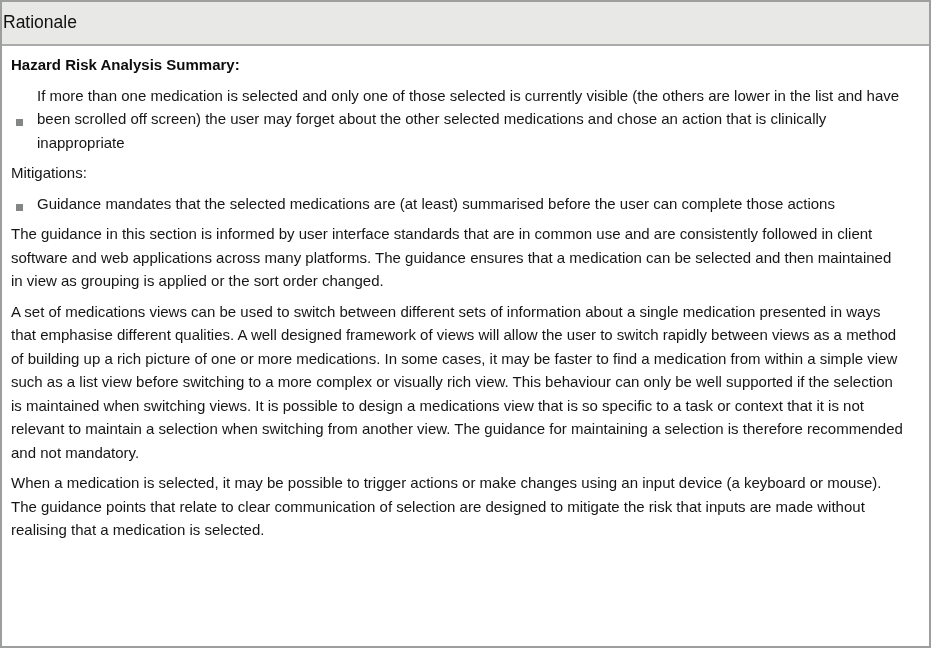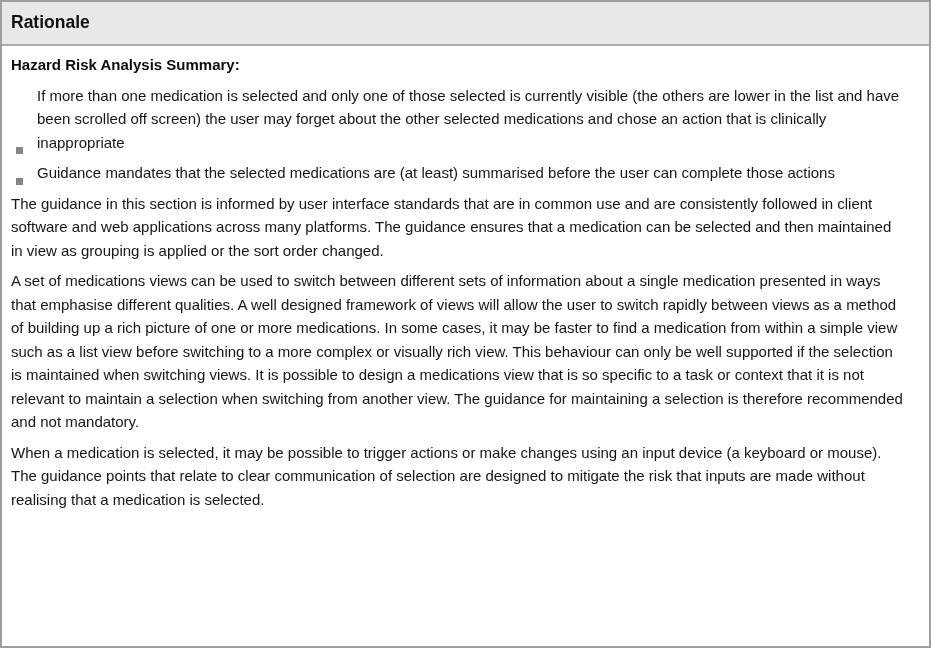--- a/index.html
+++ b/index.html
@@ -22,23 +22,23 @@
     border: 2px solid #9d9e9e;
     background: #ffffff;
     display: flex;
     flex-direction: column;
     overflow: hidden;
   }
   .panel-header {
     box-sizing: border-box;
     background: #e8e8e6;
     border-bottom: 2px solid #aaabab;
-    padding: 9px 9px 10px 9px;
+    padding: 9px 9px 10px 1px;
     font-size: 17.5px;
-    font-weight: bold;
+    font-weight: normal;
     color: #111111;
     line-height: 23px;
     flex: 0 0 auto;
   }
   .panel-body {
     box-sizing: border-box;
     flex: 1 1 auto;
     background: #ffffff;
     padding: 7px 25px 6px 9px;
     font-size: 15px;
@@ -51,21 +51,21 @@
   }
   .blk:last-child {
     margin-bottom: 0;
   }
   .blk.heading {
     font-weight: bold;
     color: #0d0d0d;
   }
   .blk.bullet {
     display: flex;
-    align-items: flex-end;
+    align-items: center;
     padding-left: 5px;
   }
   .bullet-marker {
     flex: 0 0 7px;
     width: 7px;
     height: 7px;
     background: #848585;
     margin: 8px 14px 0 0;
   }
   .bullet-text {
@@ -78,20 +78,21 @@
 
 <div class="page">
   <div class="panel">
     <div class="panel-header">Rationale</div>
     <div class="panel-body" id="body-container">
         <div class="blk heading">Hazard Risk Analysis Summary:</div>
         <div class="blk bullet">
           <span class="bullet-marker"></span>
           <span class="bullet-text">If more than one medication is selected and only one of those selected is currently visible (the others are lower in the list and have been scrolled off screen) the user may forget about the other selected medications and chose an action that is clinically inappropriate</span>
         </div>
+        <div class="blk paragraph">Mitigations:</div>
         <div class="blk bullet">
           <span class="bullet-marker"></span>
           <span class="bullet-text">Guidance mandates that the selected medications are (at least) summarised before the user can complete those actions</span>
         </div>
         <div class="blk paragraph">The guidance in this section is informed by user interface standards that are in common use and are consistently followed in client software and web applications across many platforms. The guidance ensures that a medication can be selected and then maintained in view as grouping is applied or the sort order changed.</div>
         <div class="blk paragraph">A set of medications views can be used to switch between different sets of information about a single medication presented in ways that emphasise different qualities. A well designed framework of views will allow the user to switch rapidly between views as a method of building up a rich picture of one or more medications. In some cases, it may be faster to find a medication from within a simple view such as a list view before switching to a more complex or visually rich view. This behaviour can only be well supported if the selection is maintained when switching views. It is possible to design a medications view that is so specific to a task or context that it is not relevant to maintain a selection when switching from another view. The guidance for maintaining a selection is therefore recommended and not mandatory.</div>
         <div class="blk paragraph">When a medication is selected, it may be possible to trigger actions or make changes using an input device (a keyboard or mouse). The guidance points that relate to clear communication of selection are designed to mitigate the risk that inputs are made without realising that a medication is selected.</div>
       </div>
   </div>
 </div>

